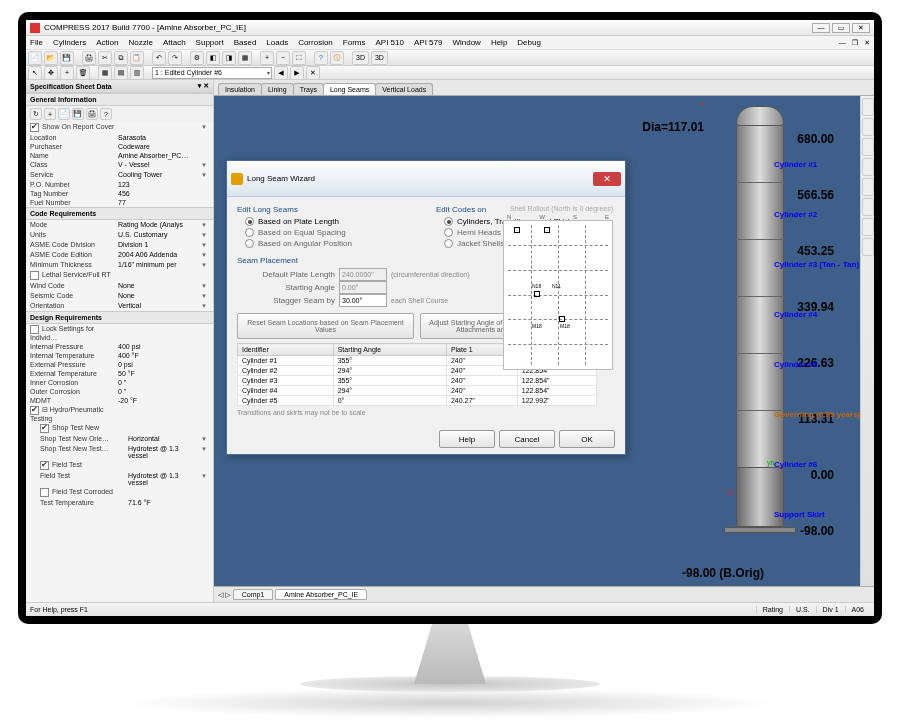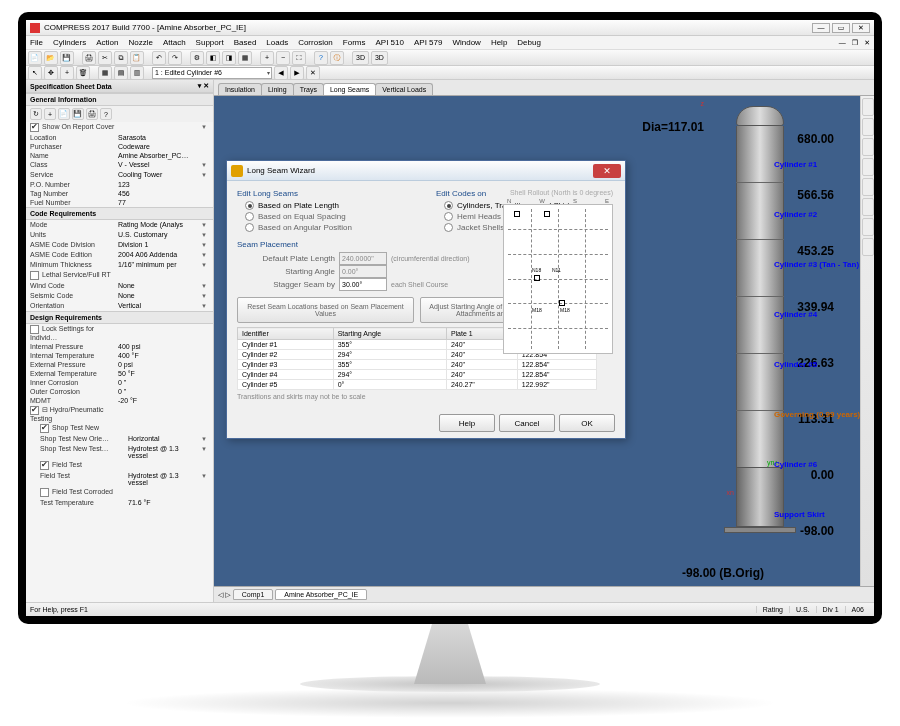--- a/index.html
+++ b/index.html
@@ -60,21 +60,21 @@
 .vessel .skirt { width:48px; height:60px; background: linear-gradient(90deg,#666,#ccc,#666); border:1px solid #555; }
 .vessel .base { width:72px; height:6px; background:#888; margin-left:-12px; border:1px solid #555; }
 .ann { position:absolute; font-size:8px; color:#00f; font-weight:bold; white-space:nowrap; }
 .elev { position:absolute; font-size:12px; color:#000; font-weight:bold; white-space:nowrap; }
 .axislbl { position:absolute; font-size:7px; color:#c33; }
 .rightrail { position:absolute; right:0; top:16px; bottom:16px; width:14px; background:linear-gradient(#f0f0f0,#e0e0e0); border-left:1px solid #ccc; }
 .rail-btn { width:12px; height:18px; margin:2px auto; background:#eee; border:1px solid #ccc; border-radius:2px; }
 
 
 .dialog { position:absolute; left:200px; top:140px; width:400px; background:#f0f0f0; border:1px solid #4a6a9a; box-shadow: 2px 2px 8px rgba(0,0,0,.3); font-size:8px; }
-.dlg-title { height:20px; background: linear-gradient(#fdfdfd,#dce6f0); display:flex; align-items:center; padding:0 4px; border-bottom:1px solid #bcd; }
+.dlg-title { height:36px; background: linear-gradient(#fdfdfd,#dce6f0); display:flex; align-items:center; padding:0 4px; border-bottom:1px solid #bcd; }
 .dlg-title .icon { width:12px; height:12px; background:#e0a000; border-radius:2px; margin-right:4px; }
 .dlg-close { width:28px; height:14px; background:#c84040; color:#fff; display:flex; align-items:center; justify-content:center; border-radius:2px; margin-left:auto; font-size:9px; }
 .dlg-body { padding: 8px 10px; }
 .group { margin-bottom:6px; }
 .group-title { color:#1a4a8a; margin-bottom:3px; }
 .radio { display:flex; align-items:center; margin:2px 0 2px 8px; color:#666; }
 .radio .r { width:9px; height:9px; border:1px solid #888; border-radius:50%; margin-right:4px; background:#fff; position:relative; }
 .radio.sel .r::after { content:""; position:absolute; left:2px; top:2px; width:4px; height:4px; background:#444; border-radius:50%; }
 .radio.sel { color:#000; }
 .twocol { display:flex; gap:20px; }

